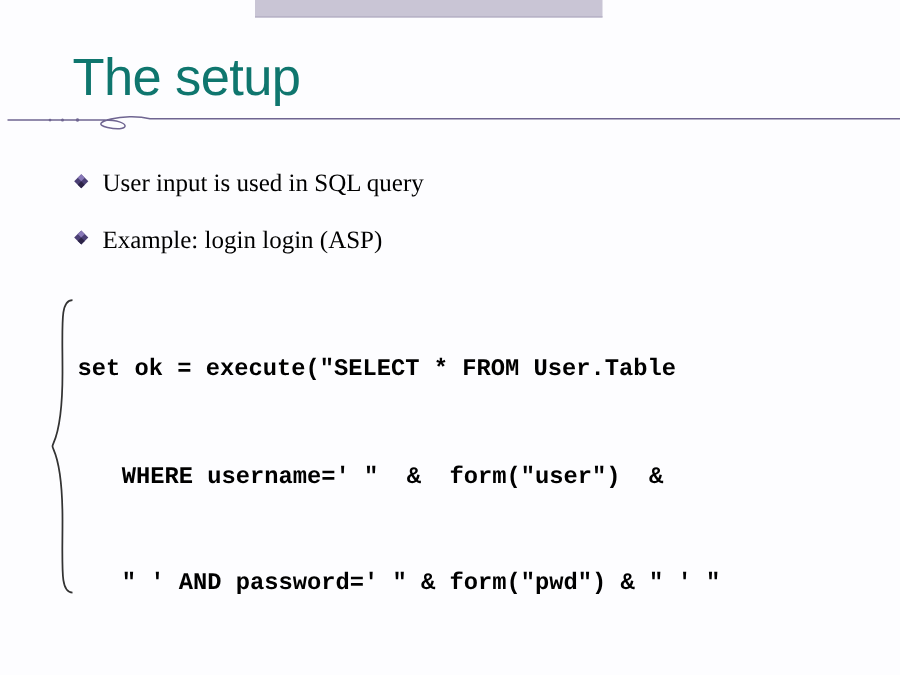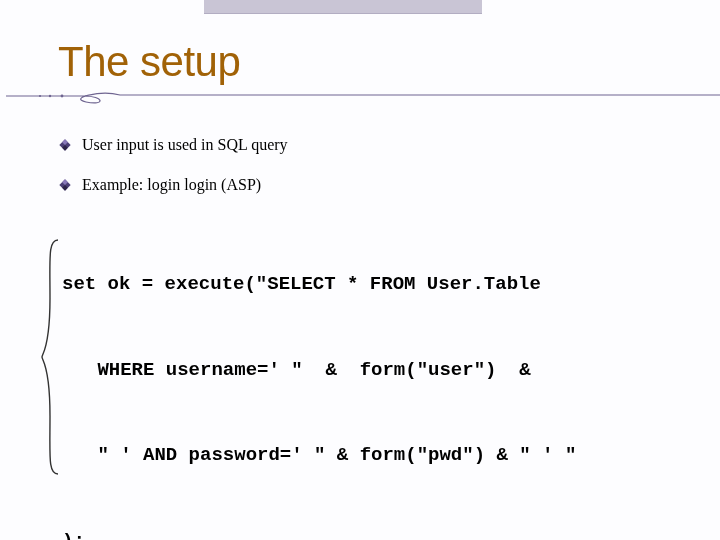--- a/index.html
+++ b/index.html
@@ -22,38 +22,38 @@
   }
   .title-wrap {
     position: relative;
     margin-bottom: 30px;
     padding: 14px 0 18px 0;
   }
   .title {
     font-family: Verdana, Arial, sans-serif;
     font-size: 42px;
     font-weight: 400;
-    color: #a16207;
+    color: #0f766e;
     letter-spacing: -0.5px;
   }
   .flourish {
     position: absolute;
     left: -58px;
     bottom: -4px;
     width: 720px;
     height: 26px;
     pointer-events: none;
   }
   .flourish svg { width: 100%; height: 100%; }
 
   .bullets { list-style: none; }
   .bullets > li {
     position: relative;
     padding-left: 24px;
-    font-size: 16px;
+    font-size: 20px;
     line-height: 1.35;
     margin-bottom: 18px;
   }
   .bullet-icon {
     position: absolute;
     left: 0; top: 4px;
     width: 14px; height: 14px;
   }
   .bullet-icon svg { display: block; }
 

